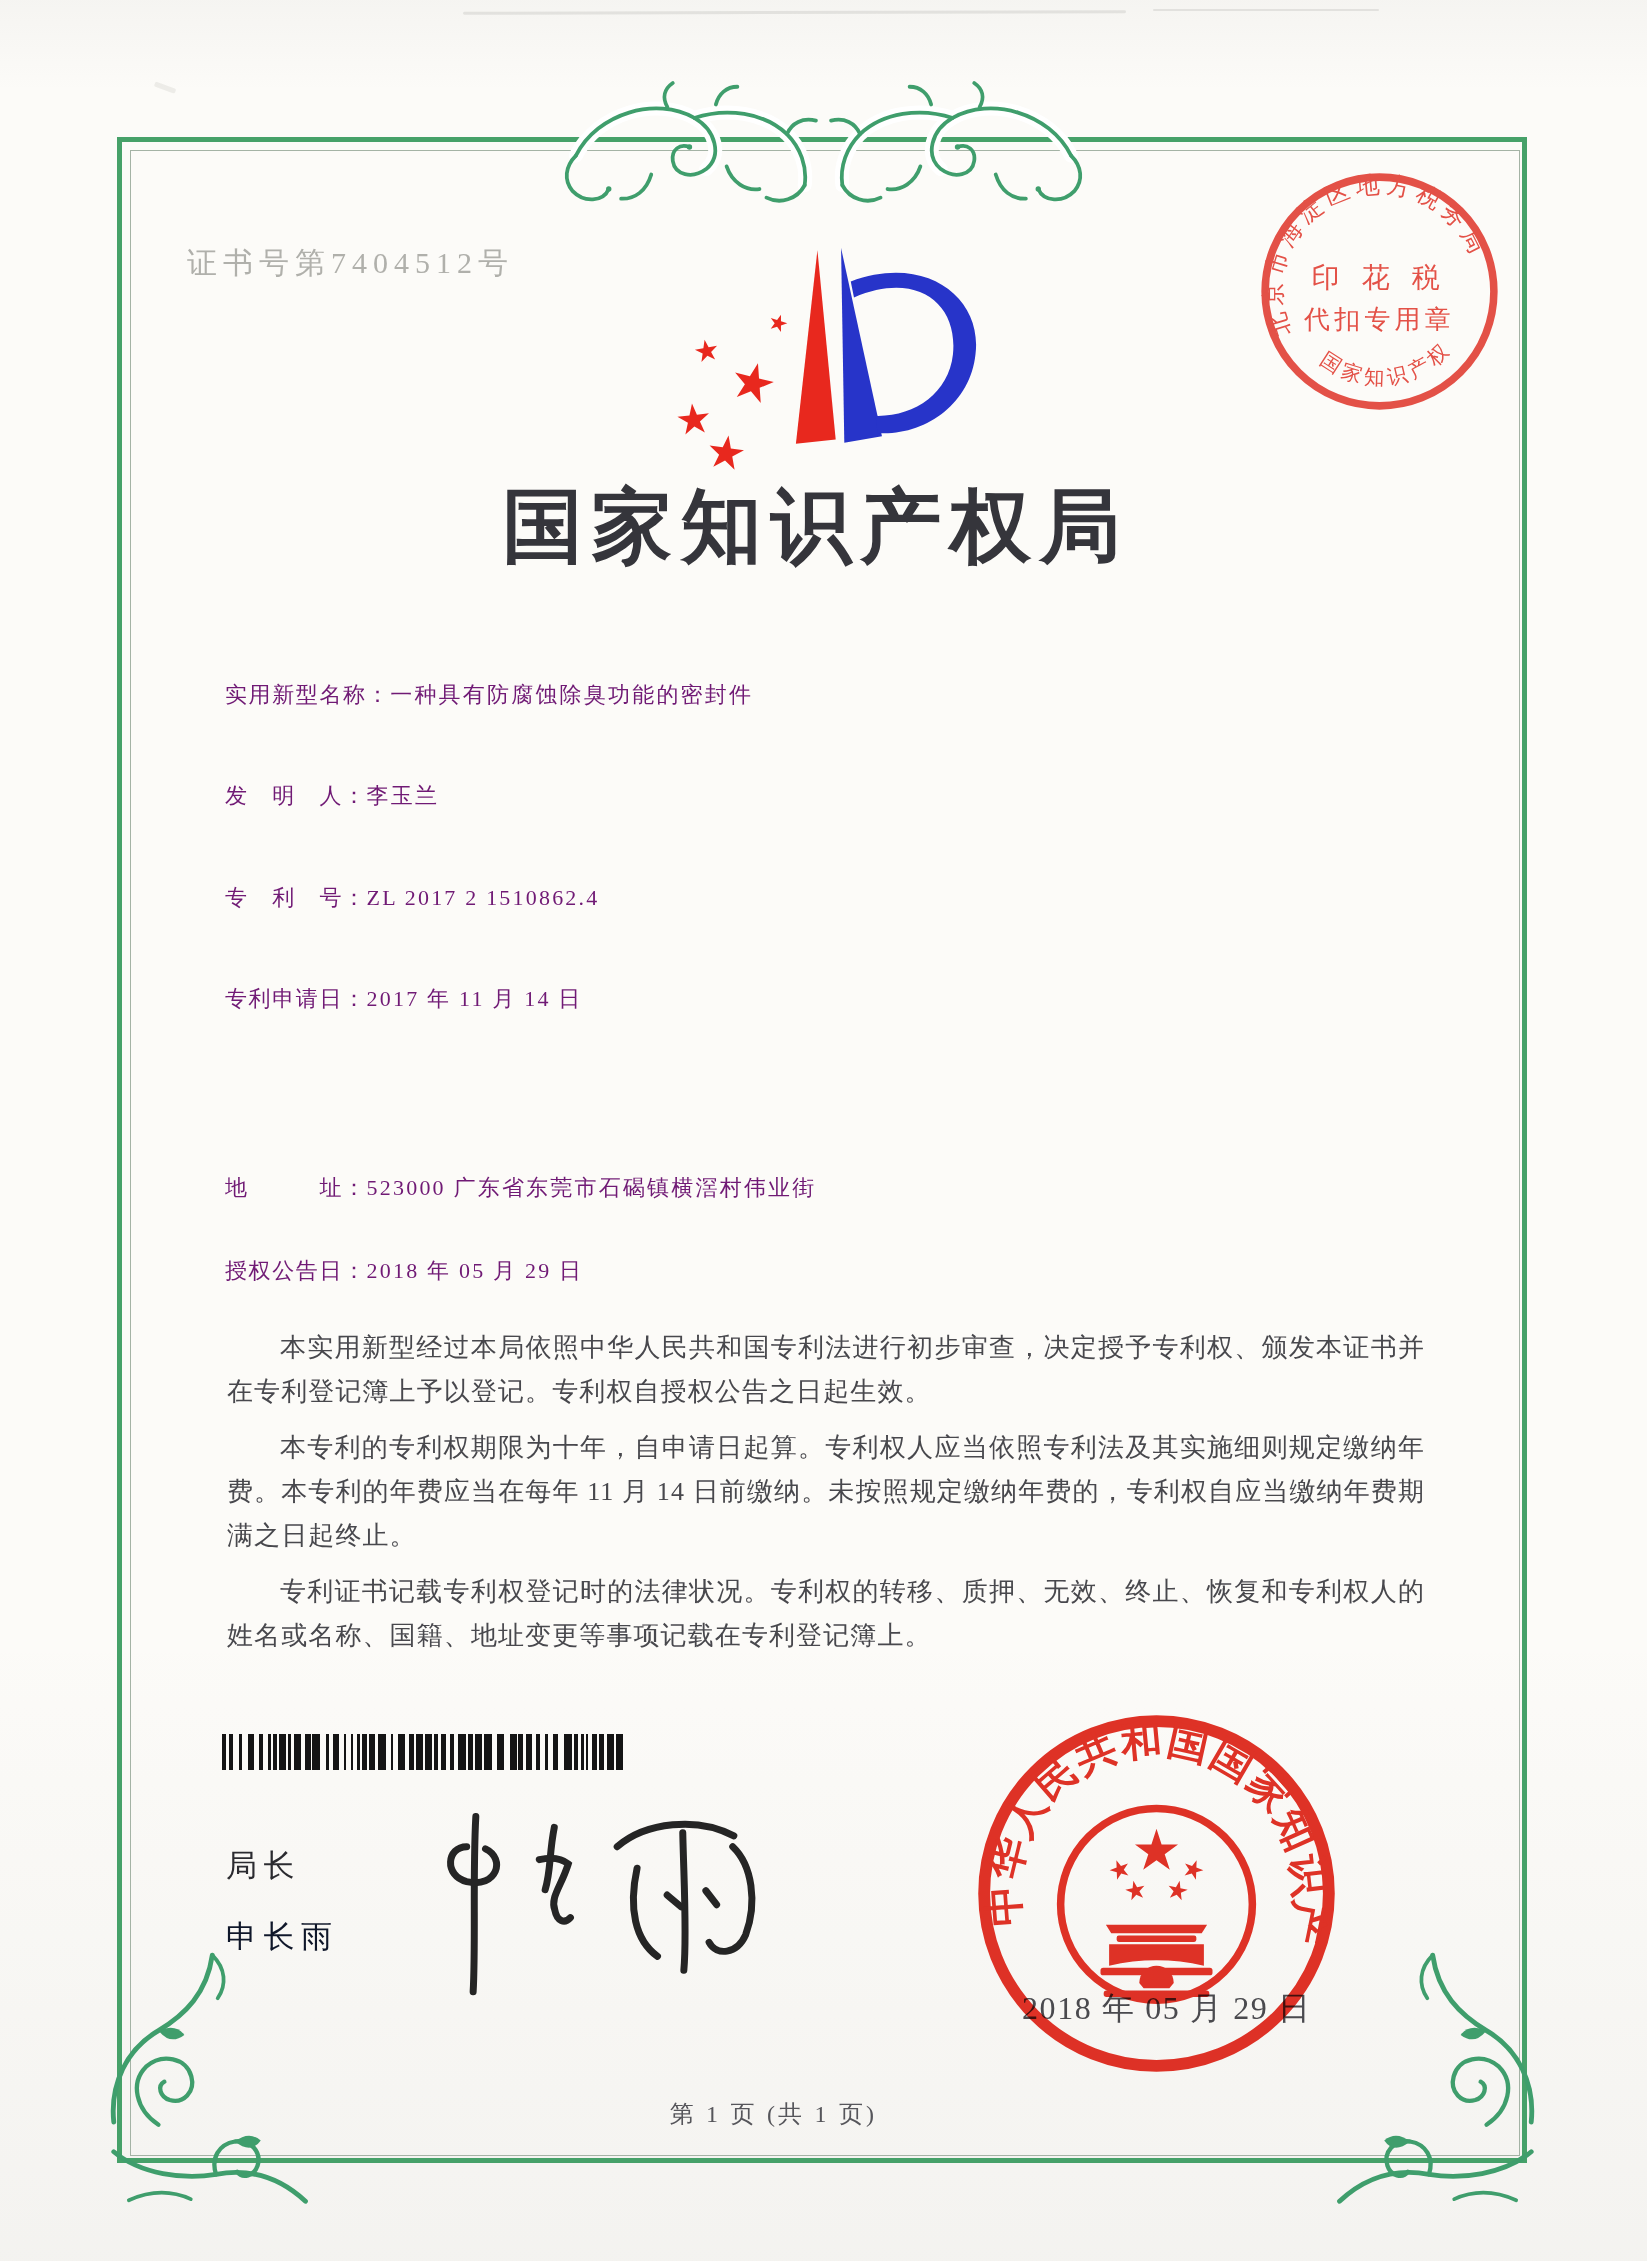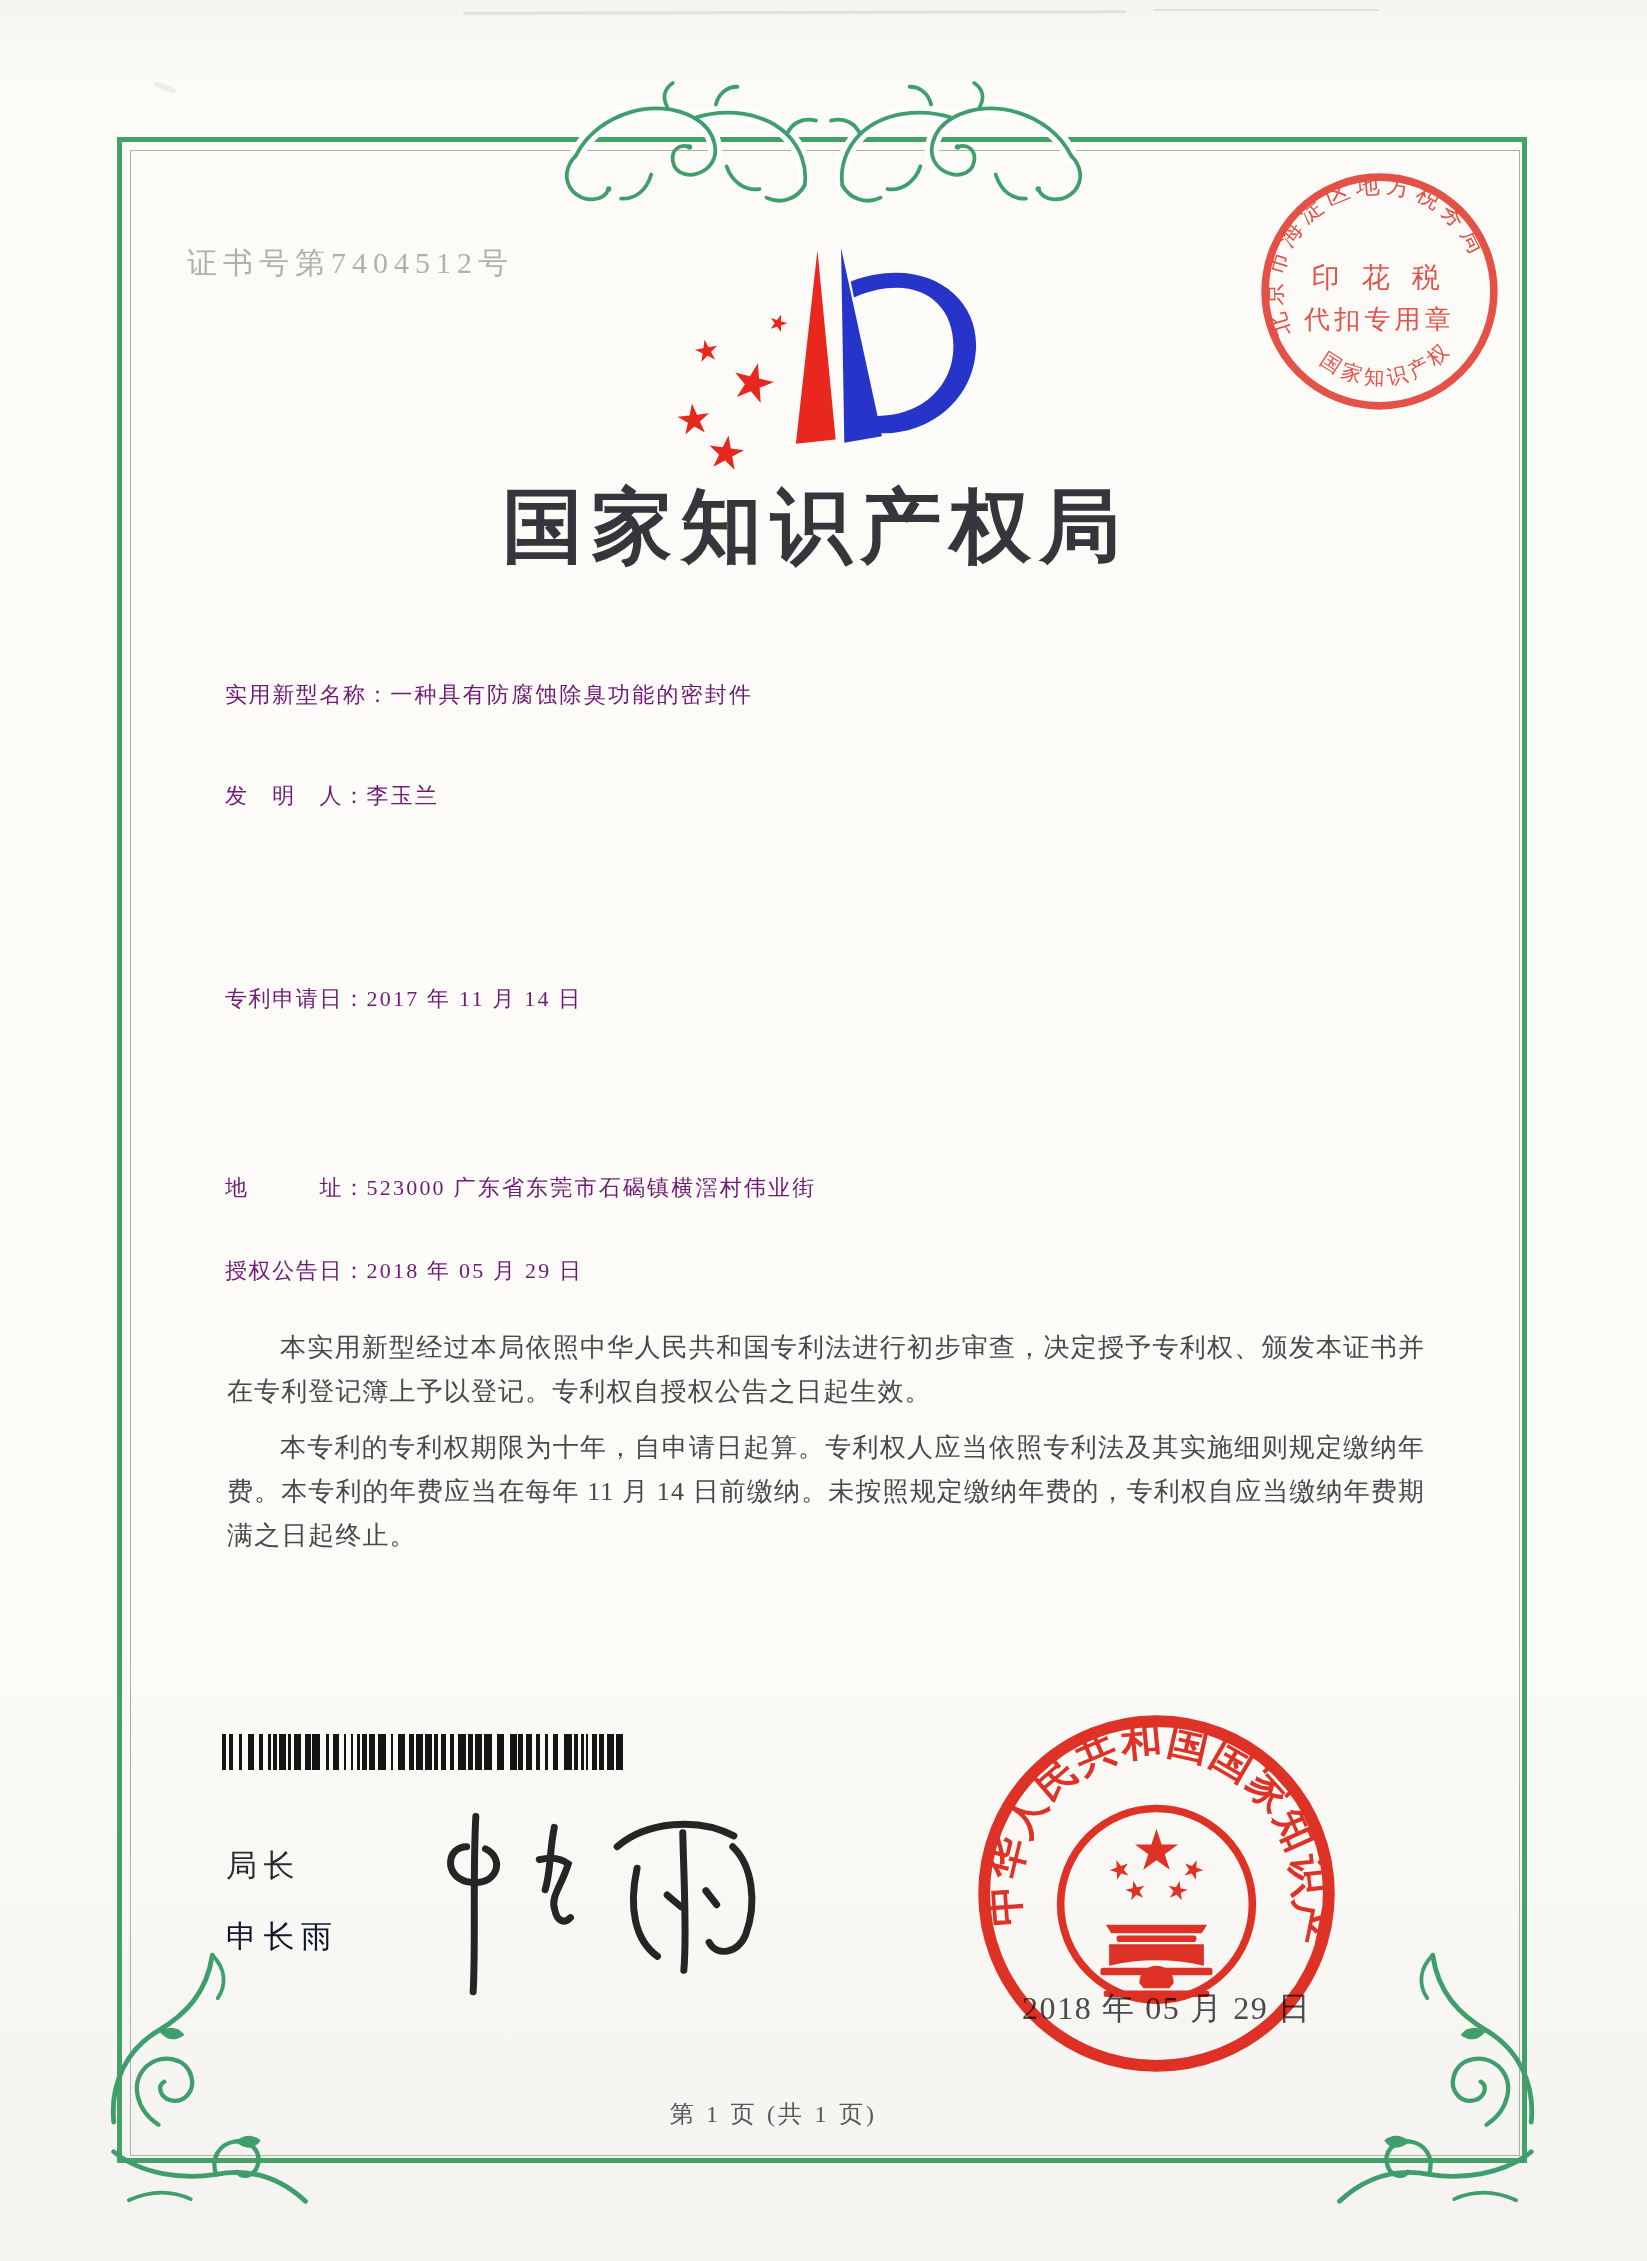--- a/index.html
+++ b/index.html
@@ -146,33 +146,37 @@
     <text x="240" y="232" text-anchor="middle" font-size="52" fill="#e2453a" letter-spacing="14" font-family="Liberation Serif,serif">印 花 税</text>
     <text x="240" y="308" text-anchor="middle" font-size="48" fill="#e2453a" letter-spacing="8" font-family="Liberation Serif,serif">代扣专用章</text>
   </svg>
 
   <div class="row" style="top:680px">
     <span class="lbl">实用新型名称：</span><span class="val">一种具有防腐蚀除臭功能的密封件</span>
   </div>
   <div class="row" style="top:781px">
     <span class="lbl">发　明　人：</span><span class="val">李玉兰</span>
   </div>
+  <div class="row" style="top:883px">
+    <span class="lbl">专　利　号：</span><span class="val">ZL 2017 2 1510862.4</span>
+  </div>
   <div class="row" style="top:984px">
     <span class="lbl">专利申请日：</span><span class="val">2017 年 11 月 14 日</span>
   </div>
   <div class="row" style="top:1173px">
     <span class="lbl">地　　　址：</span><span class="val">523000 广东省东莞市石碣镇横滘村伟业街</span>
   </div>
   <div class="row" style="top:1256px">
     <span class="lbl">授权公告日：</span><span class="val">2018 年 05 月 29 日</span>
   </div>
 
   <div class="paras">
     <p>本实用新型经过本局依照中华人民共和国专利法进行初步审查，决定授予专利权、颁发本证书并在专利登记簿上予以登记。专利权自授权公告之日起生效。</p>
     <p>本专利的专利权期限为十年，自申请日起算。专利权人应当依照专利法及其实施细则规定缴纳年费。本专利的年费应当在每年 11 月 14 日前缴纳。未按照规定缴纳年费的，专利权自应当缴纳年费期满之日起终止。</p>
+    <p>专利证书记载专利权登记时的法律状况。专利权的转移、质押、无效、终止、恢复和专利权人的姓名或名称、国籍、地址变更等事项记载在专利登记簿上。</p>
   </div>
 
   <div class="barcode" id="barcode">
       <i style="left: 0px; width: 3.8px;"></i>
       <i style="left: 7px; width: 4.3px;"></i>
       <i style="left: 17px; width: 2.7px;"></i>
       <i style="left: 26px; width: 6px;"></i>
       <i style="left: 37px; width: 4.3px;"></i>
       <i style="left: 46px; width: 2.7px;"></i>
       <i style="left: 51px; width: 3.8px;"></i>

